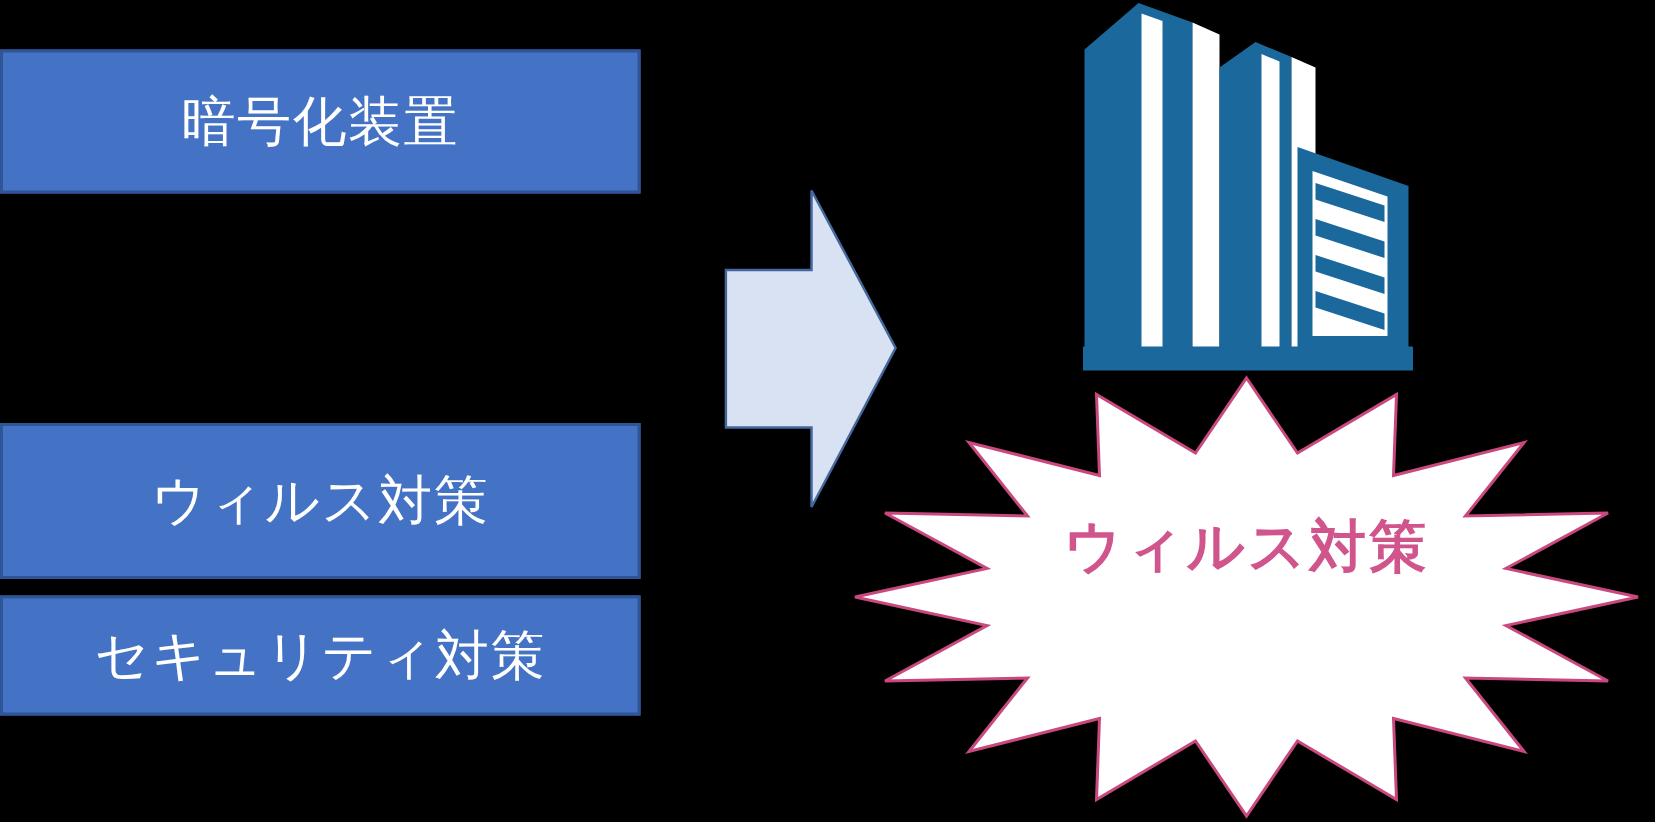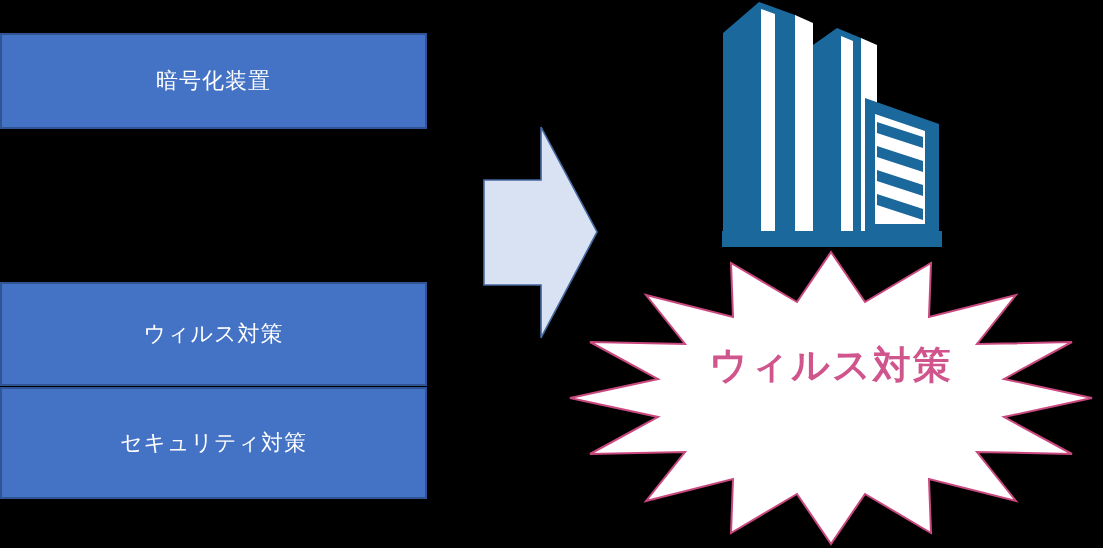--- a/index.html
+++ b/index.html
@@ -25,28 +25,28 @@
     width: 427px;
     background: var(--box-fill, #4472C4);
     border: 2px solid var(--box-border, #2F5597);
     box-sizing: border-box;
     display: flex;
     align-items: center;
     justify-content: center;
   }
   .feature-box .label {
     color: var(--box-text, #fff);
-    font-size: 22px;
+    font-size: 36px;
     letter-spacing: 1px;
     white-space: nowrap;
   }
   .box-1 { top: 33px;  height: 96px; }
   .box-2 { top: 163px; height: 93px; }
   .box-3 { top: 282px; height: 104px; justify-content: center; }
-  .box-4 { top: 387px; height: 112px; }
+  .box-4 { top: 397px; height: 80px; }
 
   
   .arrow-svg {
     position: absolute;
     left: 482px;
     top: 126px;
     width: 117px;
     height: 213px;
   }
   .arrow-shape {

